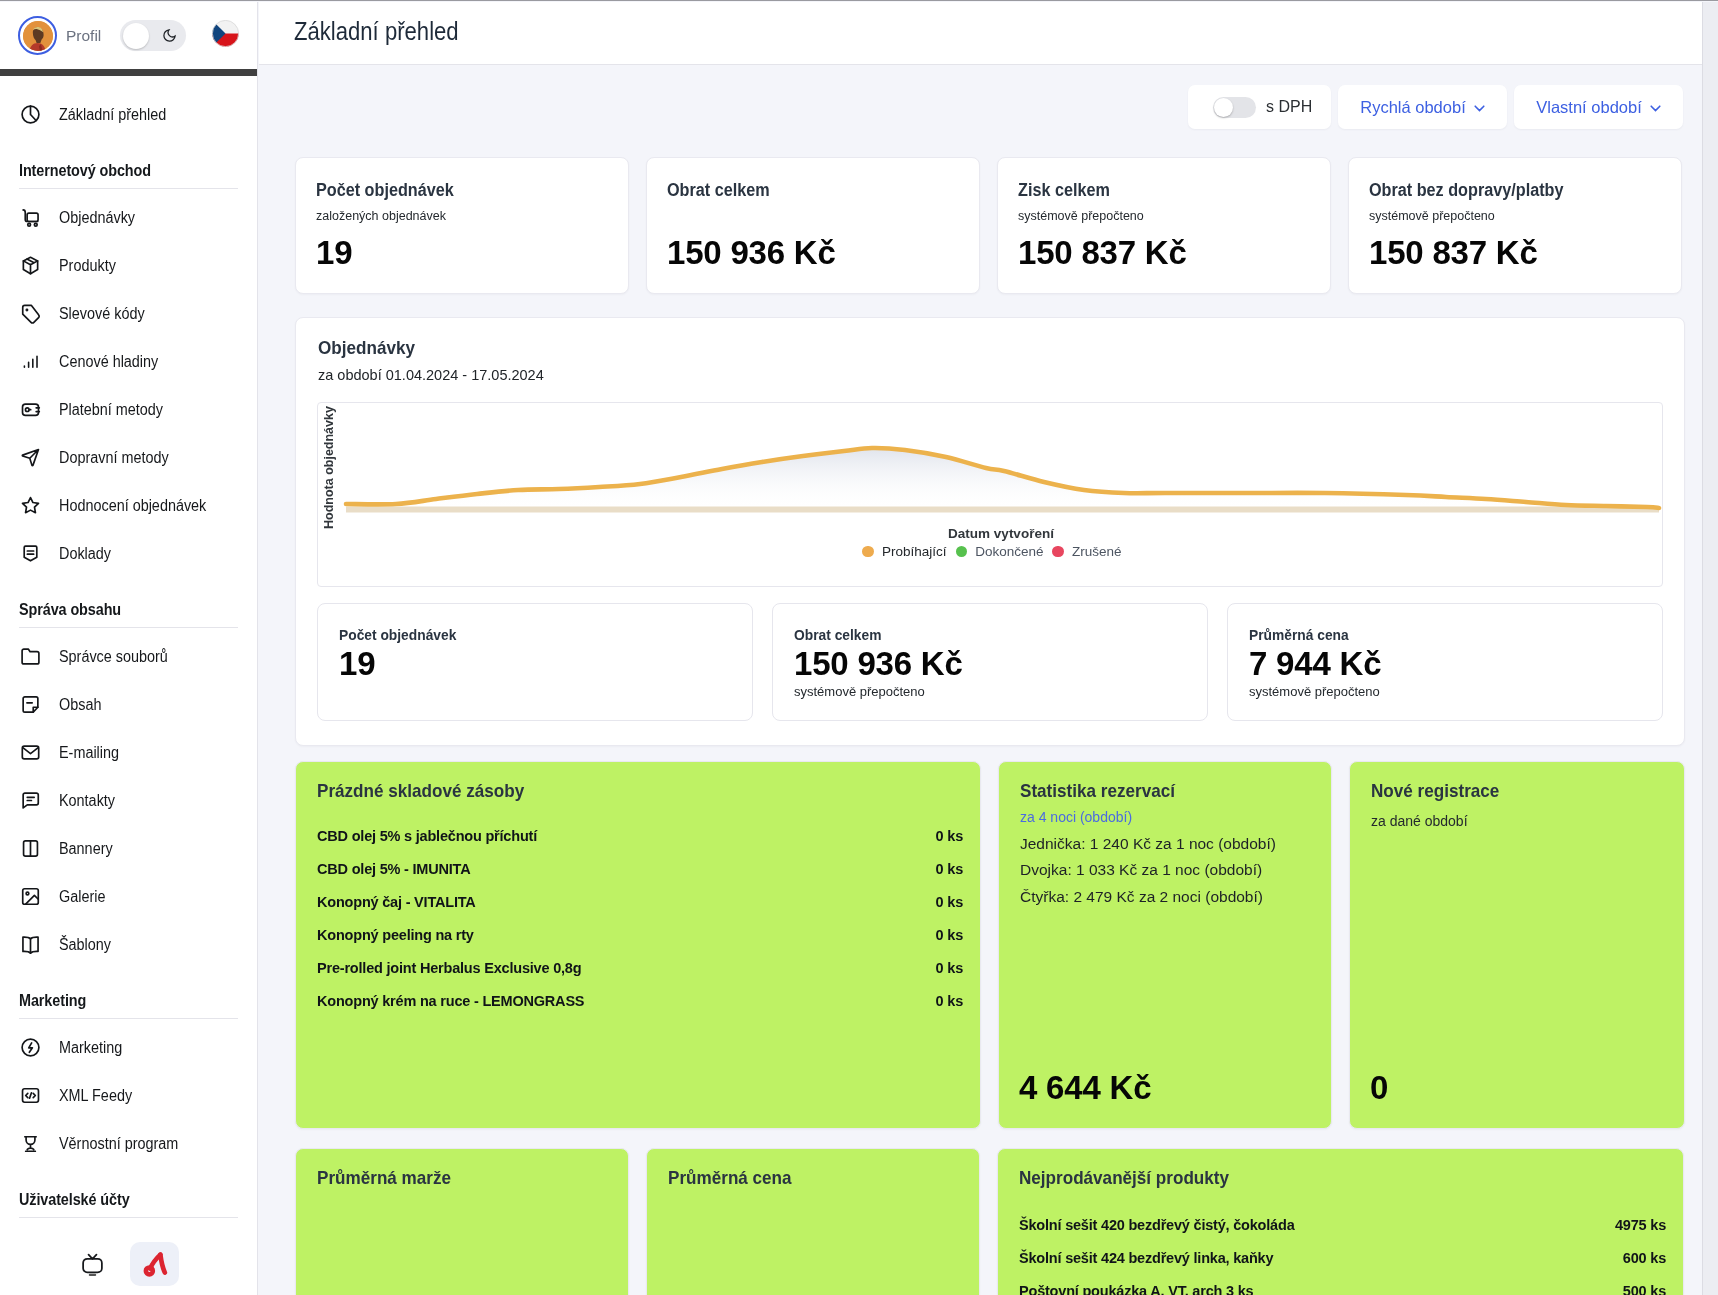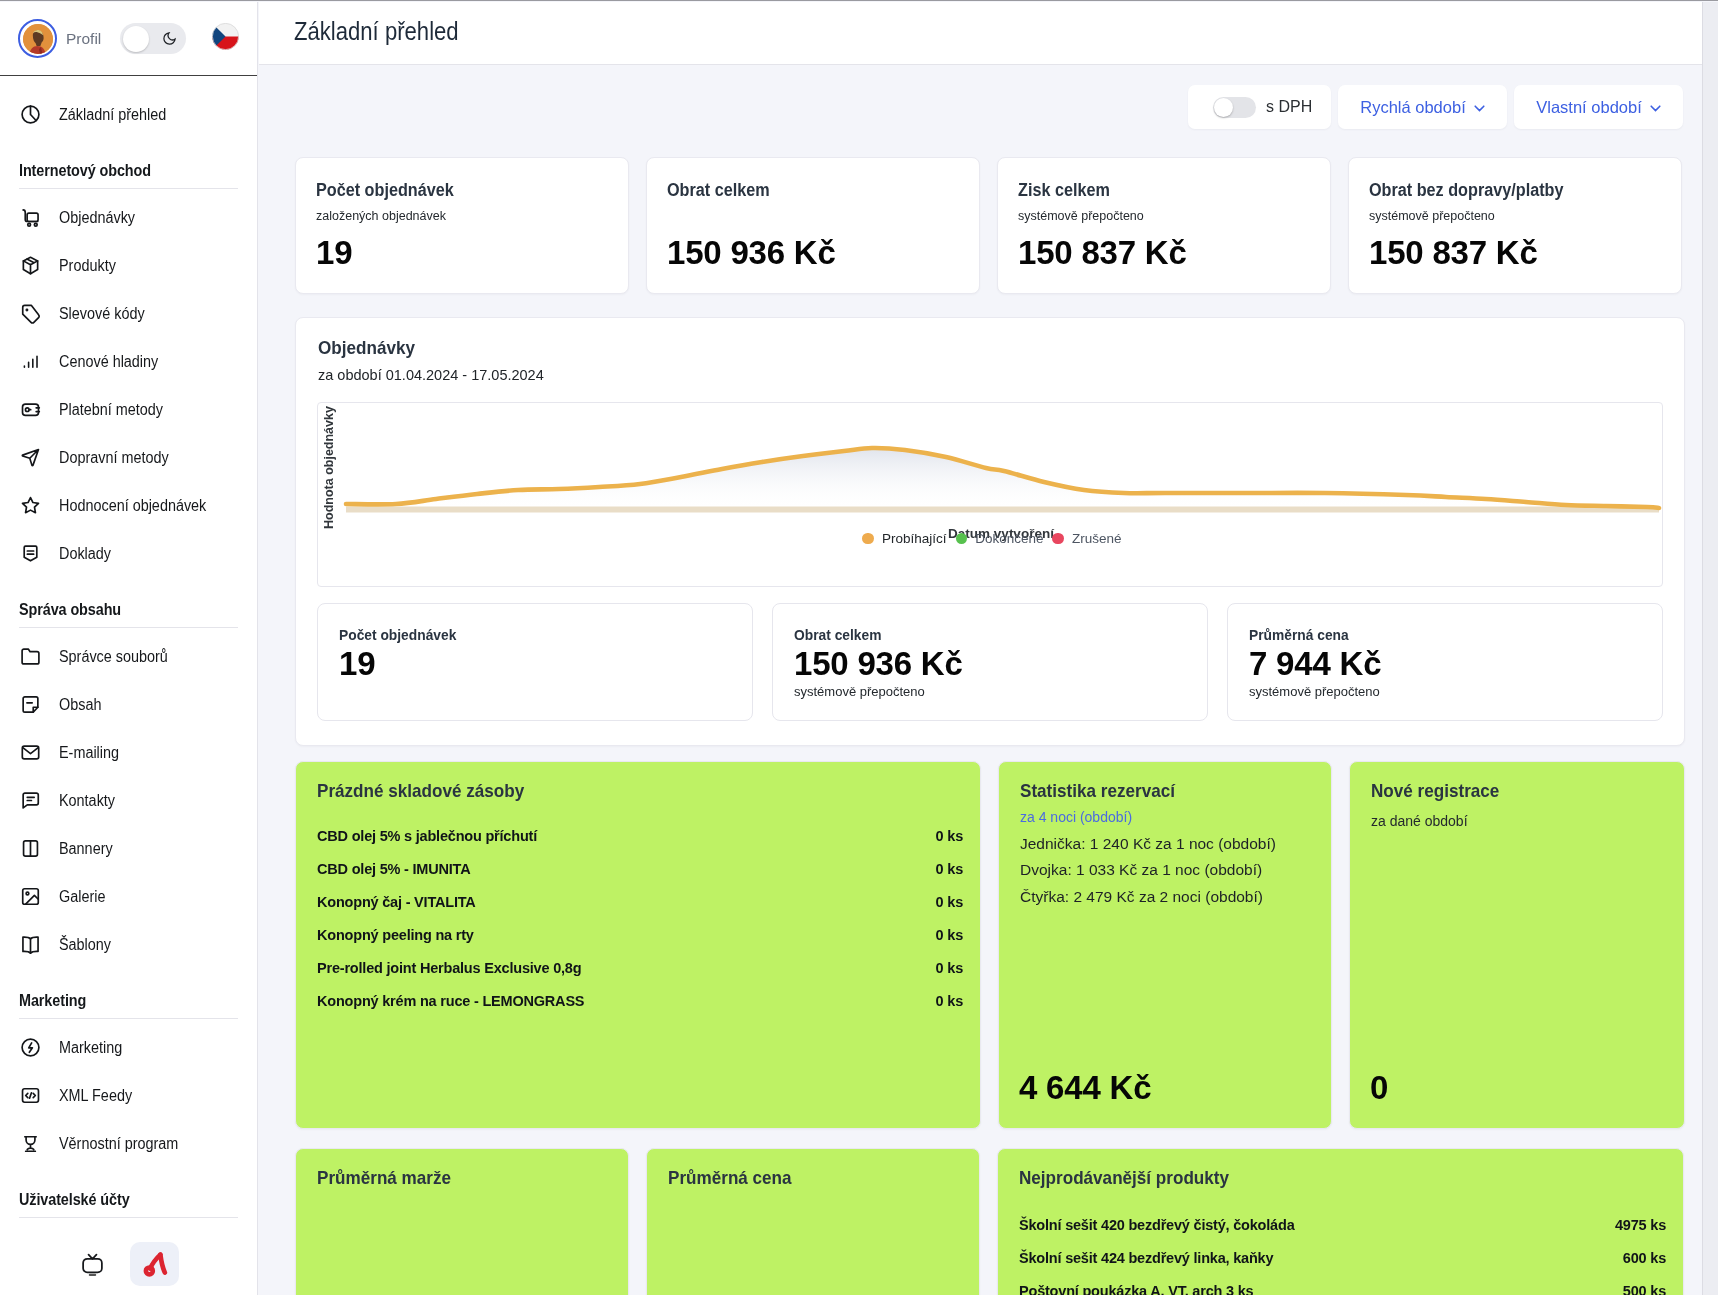--- a/index.html
+++ b/index.html
@@ -1,20 +1,20 @@
 <!DOCTYPE html>
 <html lang="cs"><head>
 <meta charset="utf-8">
 <title>Základní přehled</title>
 <style>
 *{margin:0;padding:0;box-sizing:border-box}
 html,body{width:1718px;height:1295px;overflow:hidden}
 body{font-family:"Liberation Sans",sans-serif;background:#f4f5fa;position:relative;color:#212529;border-top:1px solid #9a9aa0}
 .sidebar{position:absolute;left:0;top:1px;width:258px;height:1294px;background:#fff;border-right:1px solid #e3e3ea}
-.profile{height:74px;display:flex;align-items:center;padding:0 18px;border-bottom:1px solid #404040}
+.profile{height:74px;display:flex;align-items:center;padding:0 18px;border-bottom:7px solid #404040}
 .avatar{width:39px;height:39px;border-radius:50%;border:2.5px solid #3d5ee1;background:#fff;display:flex;align-items:center;justify-content:center}
 .avatar-in{width:30px;height:30px;border-radius:50%;background:#e2913c;overflow:hidden;position:relative}
 .prof-label{color:#6b7280;font-size:15.5px;margin-left:9px}
 .toggle{width:66px;height:31px;background:#e9eaee;border-radius:16px;margin-left:19px;position:relative}
 .toggle .knob{position:absolute;left:3px;top:2.5px;width:26px;height:26px;border-radius:50%;background:#fff;box-shadow:0 1px 2px rgba(0,0,0,.2)}
 .toggle svg{position:absolute;right:9px;top:8px}
 .flagwrap{margin-left:auto}
 .nav{padding-top:14.5px}
 .nav-item{height:48px;display:flex;align-items:center;padding-left:20px;font-size:16px;color:#16181b}
 .nl{transform:scaleX(.9);transform-origin:left center;display:inline-block;white-space:nowrap}
@@ -35,21 +35,21 @@
 .ctl.btn .chev{margin-left:8px;margin-top:3px}
 .cards4{position:absolute;left:36px;top:92px;display:flex;gap:17px}
 .scard{width:334px;height:137px;background:#fff;border:1px solid #e9e9f0;border-radius:8px;padding:22px 20px 0 20px;box-shadow:0 1px 2px rgba(40,40,70,.04)}
 .scard h3{font-size:18px;font-weight:700;color:#2a3441;transform:scaleX(.9);transform-origin:left top;white-space:nowrap}
 .scard .sub{font-size:12.5px;color:#24292e;margin-top:8px;height:15px}
 .scard .big{font-size:33px;font-weight:700;color:#060606;margin-top:10px;letter-spacing:-.2px}
 .bigcard{position:absolute;left:36px;top:252px;width:1390px;height:429px;background:#fff;border:1px solid #e9e9f0;border-radius:8px;box-shadow:0 1px 2px rgba(40,40,70,.04)}
 .bigcard h3{font-size:19px;font-weight:700;color:#2a3441;margin:19px 0 0 22px;transform:scaleX(.9);transform-origin:left top}
 .bigcard .per{font-size:14.5px;color:#212529;margin:8px 0 0 22px}
 .chartbox{position:absolute;left:21px;top:84px;width:1346px;height:185px;border:1px solid #e6e6ed;border-radius:4px;overflow:hidden}
-.leg{position:absolute;left:0;top:128px;width:100%;padding-left:4px;display:flex;justify-content:center;align-items:center;gap:9px;font-size:13.5px}
+.leg{position:absolute;left:0;top:141px;width:100%;padding-left:4px;display:flex;justify-content:center;align-items:center;gap:9px;font-size:13.5px}
 .leg .d{width:11.6px;height:11.6px;border-radius:50%;display:inline-block;margin-right:8px}
 .leg span{display:flex;align-items:center}
 .subrow{position:absolute;left:21px;top:285px;display:flex;gap:19px}
 .subcard{width:436px;height:118px;background:#fff;border:1px solid #e6e6ed;border-radius:8px;padding:22px 0 0 21px}
 .subcard h4{font-size:15px;font-weight:700;color:#2a3441;transform:scaleX(.92);transform-origin:left top}
 .subcard .num{font-size:33px;font-weight:700;color:#060606;margin-top:2px;letter-spacing:-.2px}
 .subcard .note{font-size:13px;color:#24292e;margin-top:1px}
 .brow1{position:absolute;left:36px;top:696px;display:flex;gap:17px}
 .brow2{position:absolute;left:36px;top:1083px;display:flex;gap:17px}
 .bcard{background:#bef264;border:1px solid #e9e9f0;border-radius:8px;box-shadow:0 1px 2px rgba(40,40,70,.04);padding:17.5px 17px 0 21px;position:relative}

